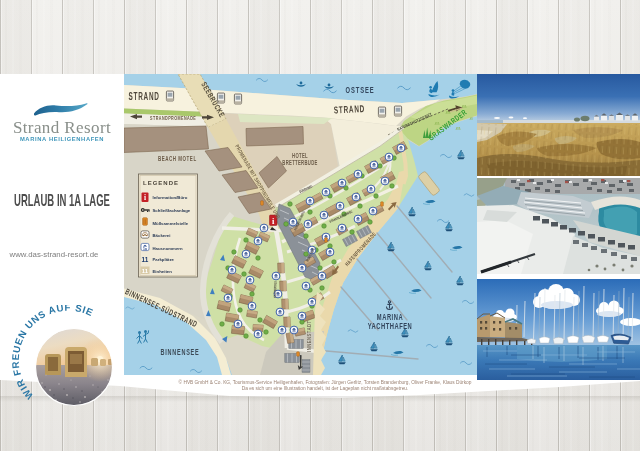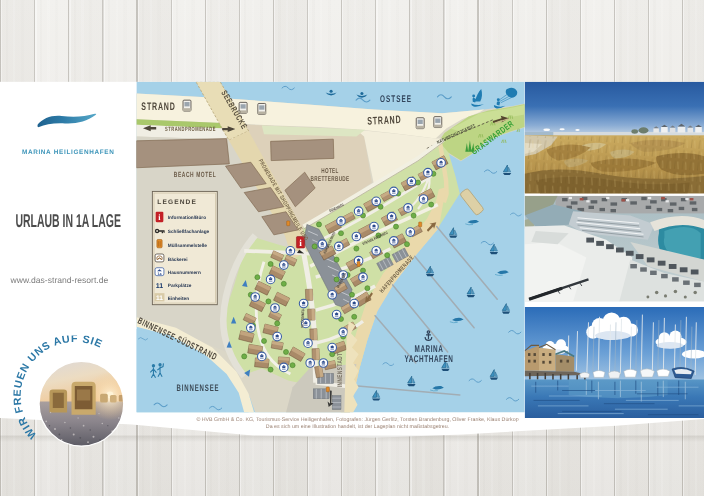--- a/index.html
+++ b/index.html
@@ -29,20 +29,21 @@
     <defs>
           <linearGradient id="wgrad" x1="0" y1="0" x2="1" y2="0">
       <stop offset="0" stop-color="#1e618e"></stop>
             <stop offset="0.45" stop-color="#2e7ca8"></stop>
             <stop offset="1" stop-color="#56a8c8"></stop>
     </linearGradient>
         </defs>
     <path d="M0,10.5 C5,4.5 13,1.5 22,2.5 C33,3.6 43,3.2 52,0.5 C53.5,0.1 54,0.6 52.8,1.6 C45,7.5 35,9.8 25,9.2 C15,8.6 7,10.2 1.5,12.5 C0.2,13 -0.6,11.8 0,10.5 Z" fill="url(#wgrad)"></path>
   </svg>
 
+  <div style="position:absolute;left:0;top:44px;width:124px;text-align:center;font-family:'Liberation Serif',serif;font-size:17px;letter-spacing:0.4px;color:#898f8a;">Strand Resort</div>
 
   <div style="position:absolute;left:0;top:62px;width:124px;text-align:center;font-size:5.8px;font-weight:bold;letter-spacing:0.6px;color:#3f96ba;">MARINA&nbsp;HEILIGENHAFEN</div>
 
   <div style="position:absolute;left:-34px;top:117px;width:192px;text-align:center;font-size:17px;font-weight:bold;color:#4c4c4c;transform:scaleX(0.56);">URLAUB IN 1A LAGE</div>
 
   <div style="position:absolute;left:0;top:176px;width:108px;text-align:center;font-size:7.8px;color:#7d7d7d;">www.das-strand-resort.de</div>
 
   <svg style="position:absolute;left:124px;top:0;" width="353" height="301" viewBox="124 74 353 301">
     <defs>
 

